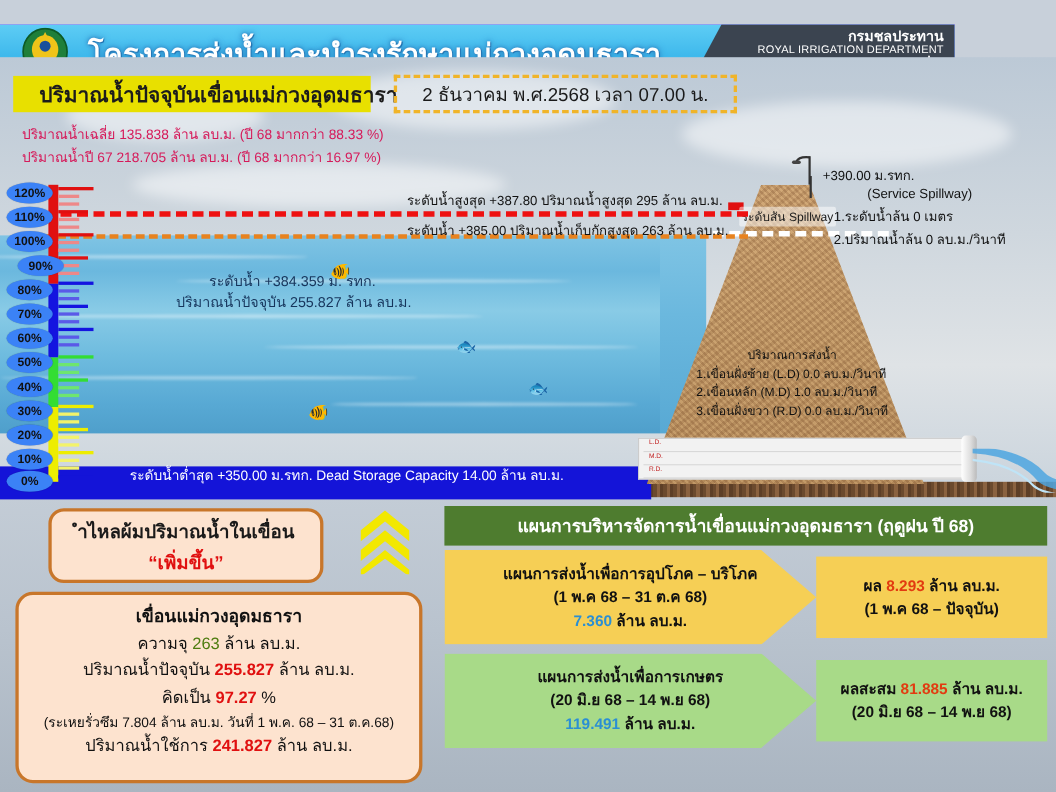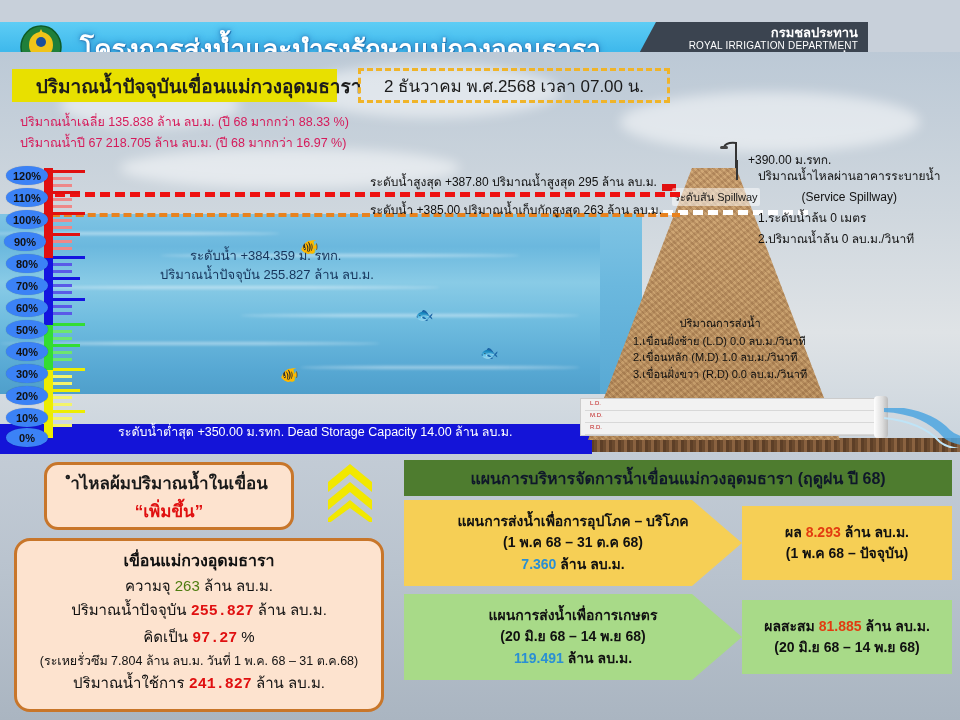--- a/index.html
+++ b/index.html
@@ -219,26 +219,26 @@
   .chev { position:absolute; left:322px; top:462px; width:56px; height:60px; z-index:6; }
 
   .card-dam {
     position:absolute; left:14px; top:538px; width:370px; height:174px;
     background:#fde3cf; border:3px solid #c8762a; border-radius:16px;
     z-index:6; text-align:center; padding-top:7px;
   }
   .card-dam .r { font-size:15px; color:#111; line-height:1.62; white-space:nowrap; }
   .card-dam .r.small { font-size:12.5px; }
   .card-dam .blue { color:#4d7c0f; font-weight:normal; }
-  .card-dam .red { color:#e01010; font-weight:bold;font-family:Liberation Mono, monospace; }
+  .card-dam .red { color:#e01010; font-weight:bold; }
   .card-dam .title { font-size:16px; font-weight:bold; color:#111; }
 
   .green-head {
     position:absolute; left:404px; top:460px; width:548px; height:36px;
-    background:#4e7c2f; color:#0f172a;
+    background:#4e7c2f; color:#ffffff;
     display:flex; align-items:center; justify-content:center;
     font-size:16px; font-weight:bold; z-index:6; white-space:nowrap;
   }
   .arrow-box {
     position:absolute; z-index:6;
     display:flex; flex-direction:column; align-items:center; justify-content:center;
     white-space:nowrap; text-align:center;
   }
   .arrow-yellow {
     left:404px; top:500px; width:338px; height:86px;
@@ -357,21 +357,21 @@
   <div class="tick" style="top:235px; width:19px; background:#f3f36a;"></div>
   <div class="tick" style="top:242px; width:32px; background:#eded00;"></div>
   <div class="tick" style="top:249px; width:19px; background:#f3f36a;"></div>
   <div class="tick" style="top:256px; width:19px; background:#f3f36a;"></div>
   <div class="tick" style="top:264px; width:32px; background:#1414d8;"></div>
 </div>
 
 <div class="pct-label" style="left:6px;  top:166px;">120%</div>
 <div class="pct-label" style="left:6px;  top:188px;">110%</div>
 <div class="pct-label" style="left:6px;  top:210px;">100%</div>
-<div class="pct-label" style="left:4px;  top:232px;">90%</div>
+<div class="pct-label" style="left:16px;  top:232px;">90%</div>
 <div class="pct-label" style="left:6px;  top:254px;">80%</div>
 <div class="pct-label" style="left:6px;  top:276px;">70%</div>
 <div class="pct-label" style="left:6px;  top:298px;">60%</div>
 <div class="pct-label" style="left:6px;  top:320px;">50%</div>
 <div class="pct-label" style="left:6px;  top:342px;">40%</div>
 <div class="pct-label" style="left:6px;  top:364px;">30%</div>
 <div class="pct-label" style="left:6px;  top:386px;">20%</div>
 <div class="pct-label" style="left:6px;  top:408px;">10%</div>
 <div class="pct-label" style="left:6px;  top:428px;">0%</div>
 
@@ -417,21 +417,20 @@
   <div class="pipe-out"></div>
   <div class="jet">
     <svg width="110" height="40" viewBox="0 0 110 40">
       <path d="M0 4 q40 2 60 26 q12 10 46 8 l0 -8 q-30 2 -40 -8 q-20 -22 -66 -24 z" fill="#4da6e0" opacity="0.85"></path>
       <path d="M0 10 q38 4 56 24 q12 10 52 8" stroke="#bfe4f7" stroke-width="2" fill="none"></path>
     </svg>
   </div>
 </div>
 
 <div class="spill-text">
-  <div class="c">ปริมาณน้ำไหลผ่านอาคารระบายน้ำ</div>
   <div class="c">(Service Spillway)</div>
   <div>1.ระดับน้ำล้น         0    เมตร</div>
   <div>2.ปริมาณน้ำล้น   0    ลบ.ม./วินาที</div>
 </div>
 
 <div class="bottom"></div>
 
 <div class="card-trend">
   <div class="t1">ำไหลผ้มปริมาณน้ำในเขื่อน</div>
   <div class="t2"><em>“เพิ่มขึ้น”</em></div>

